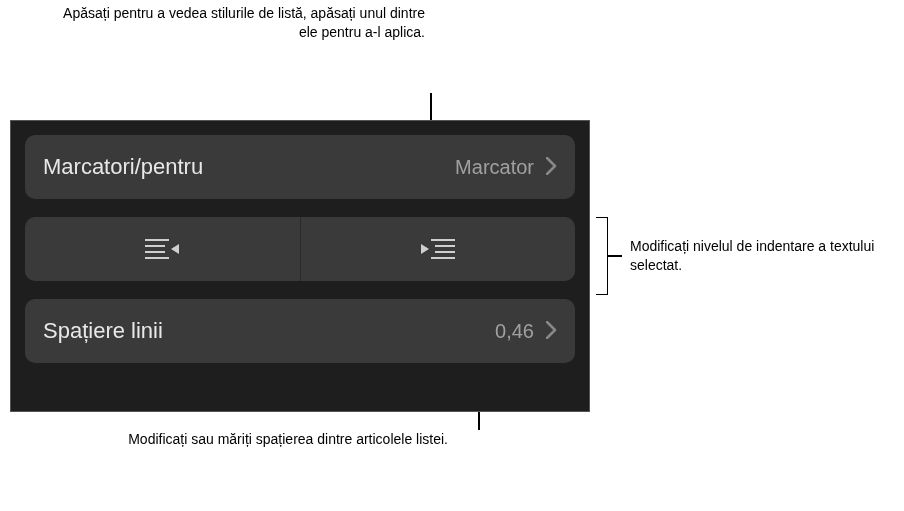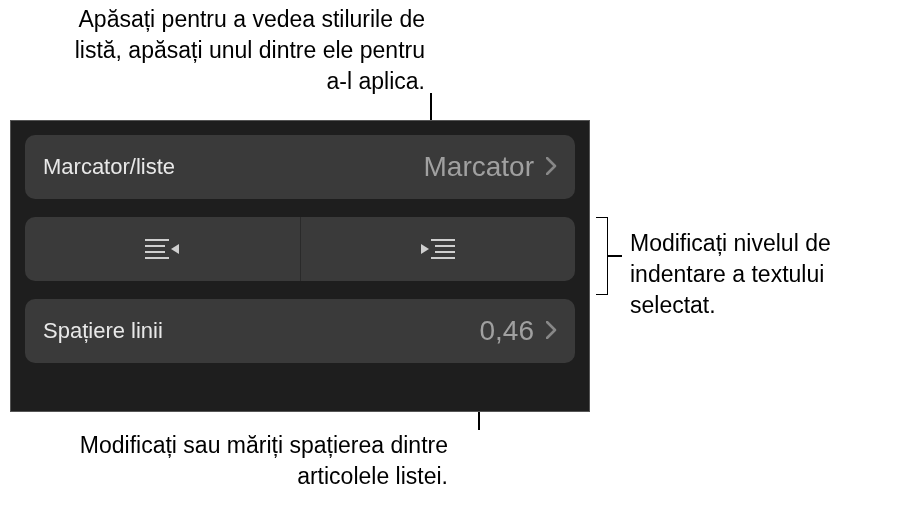--- a/index.html
+++ b/index.html
@@ -10,21 +10,21 @@
     body {
       width: 904px;
       height: 511px;
       background: #ffffff;
       font-family: -apple-system, BlinkMacSystemFont, "Helvetica Neue", Arial, sans-serif;
       position: relative;
       overflow: hidden;
     }
     .callout {
       position: absolute;
-      font-size: 23px;
+      font-size: 14px;
       line-height: 1.35;
       color: #000;
       text-align: right;
     }
     .callout-left {
       text-align: left;
     }
     .callout-line {
       position: absolute;
       background: #000;
@@ -53,21 +53,21 @@
       margin-bottom: 4px;
     }
     .row-label {
       color: #e8e8e8;
       font-size: 22px;
       font-weight: 400;
       flex: 1;
     }
     .row-value {
       color: #a0a0a0;
-      font-size: 28px;
+      font-size: 20px;
       margin-right: 12px;
     }
     .chevron {
       color: #888;
       font-size: 24px;
     }
     .indent-row {
       background: #3a3a3a;
       border-radius: 10px;
       height: 64px;
@@ -100,33 +100,33 @@
 <body>
 
 <div class="callout" style="left:55px; top:4px; width:370px;">
   <span>Apăsați pentru a vedea stilurile de listă, apăsați unul dintre ele pentru a-l aplica.</span>
 </div>
 <div class="callout-line" style="left:430px; top:93px; width:1.5px; height:65px;"></div>
 
 <div class="bracket" style="left:596px; top:217px; width:12px; height:78px;"></div>
 <div class="callout-line" style="left:608px; top:255px; width:14px; height:1.5px;"></div>
 
-<div class="callout callout-left" style="left:630px; top:228px; width:260px;">
+<div class="callout callout-left" style="left:630px; top:237px; width:260px;">
   <span>Modificați nivelul de indentare a textului selectat.</span>
 </div>
 
 <div class="callout" style="left:78px; top:430px; width:370px;">
   <span>Modificați sau măriți spațierea dintre articolele listei.</span>
 </div>
 <div class="callout-line" style="left:478px; top:396px; width:1.5px; height:34px;"></div>
 
 <div class="panel">
 
   <div class="panel-row">
-    <span class="row-label">Marcator/liste</span>
+    <span class="row-label">Marcatori/pentru</span>
     <span class="row-value">Marcator</span>
     <span class="chevron">
       <svg width="11" height="18" viewBox="0 0 11 18">
         <path d="M 1 1 L 9 9 L 1 17" stroke="#888" stroke-width="2.5" fill="none" stroke-linecap="round" stroke-linejoin="round"></path>
       </svg>
     </span>
   </div>
 
   <div class="indent-row">
     <div class="indent-btn">

